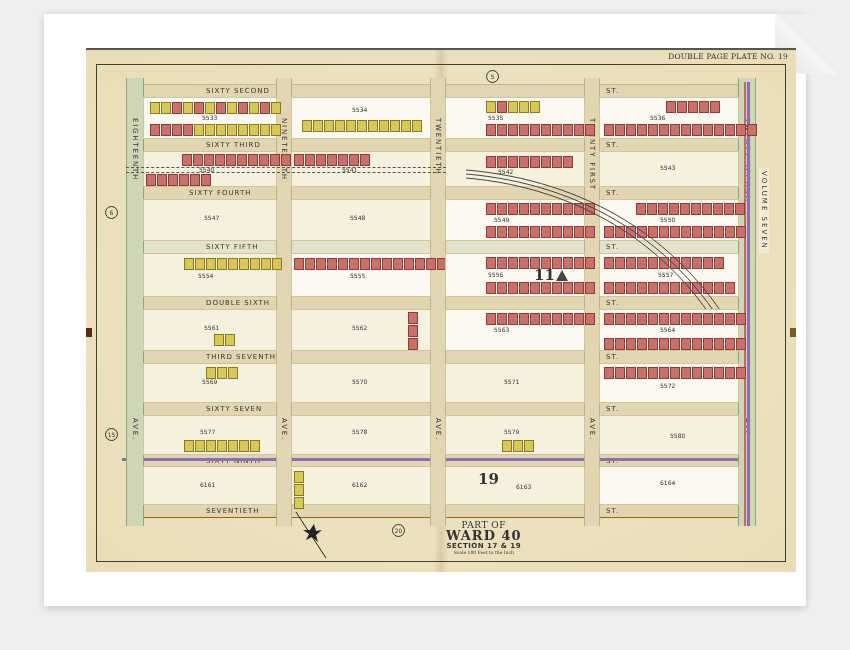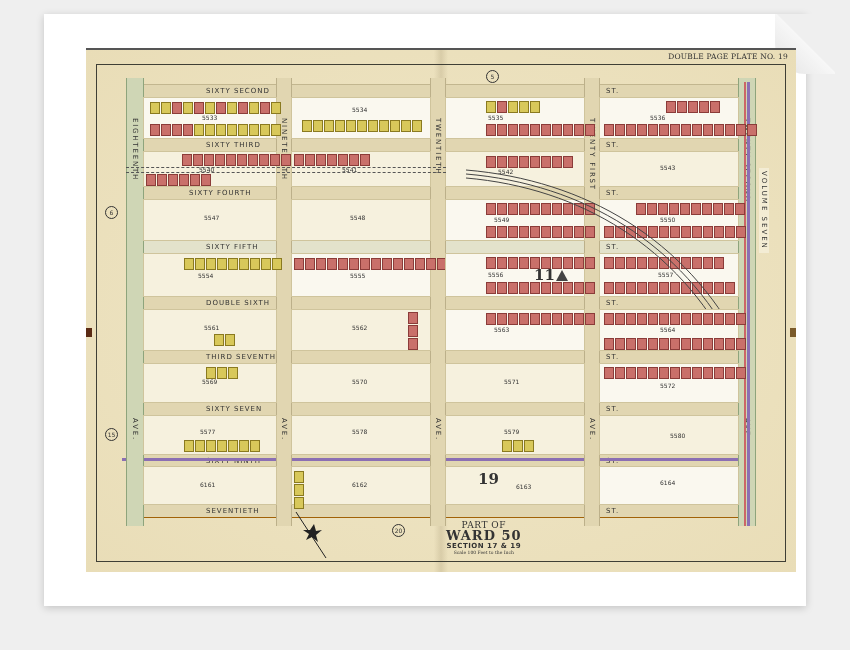--- a/index.html
+++ b/index.html
@@ -575,17 +575,17 @@
   <div class="circle" style="left:19px;top:378px;">15</div>
   <div class="circle" style="left:306px;top:474px;">20</div>
 
   <svg class="compass" width="40" height="50">
     <line x1="2" y1="2" x2="32" y2="48" stroke="#222" stroke-width="1"></line>
     <path d="M16,20 L20,14 L22,21 L28,20 L22,25 L24,32 L18,27 L12,30 L15,24 L9,20 Z" fill="#222"></path>
   </svg>
 
   <div class="title-block">
     <div class="t1">PART OF</div>
-    <div class="t2">WARD 50</div>
+    <div class="t2">WARD 40</div>
     <div class="t3">SECTION 17 &amp; 19</div>
     <div class="t4">Scale 100 Feet to the Inch</div>
   </div>
 </div>
 
 </body></html>

